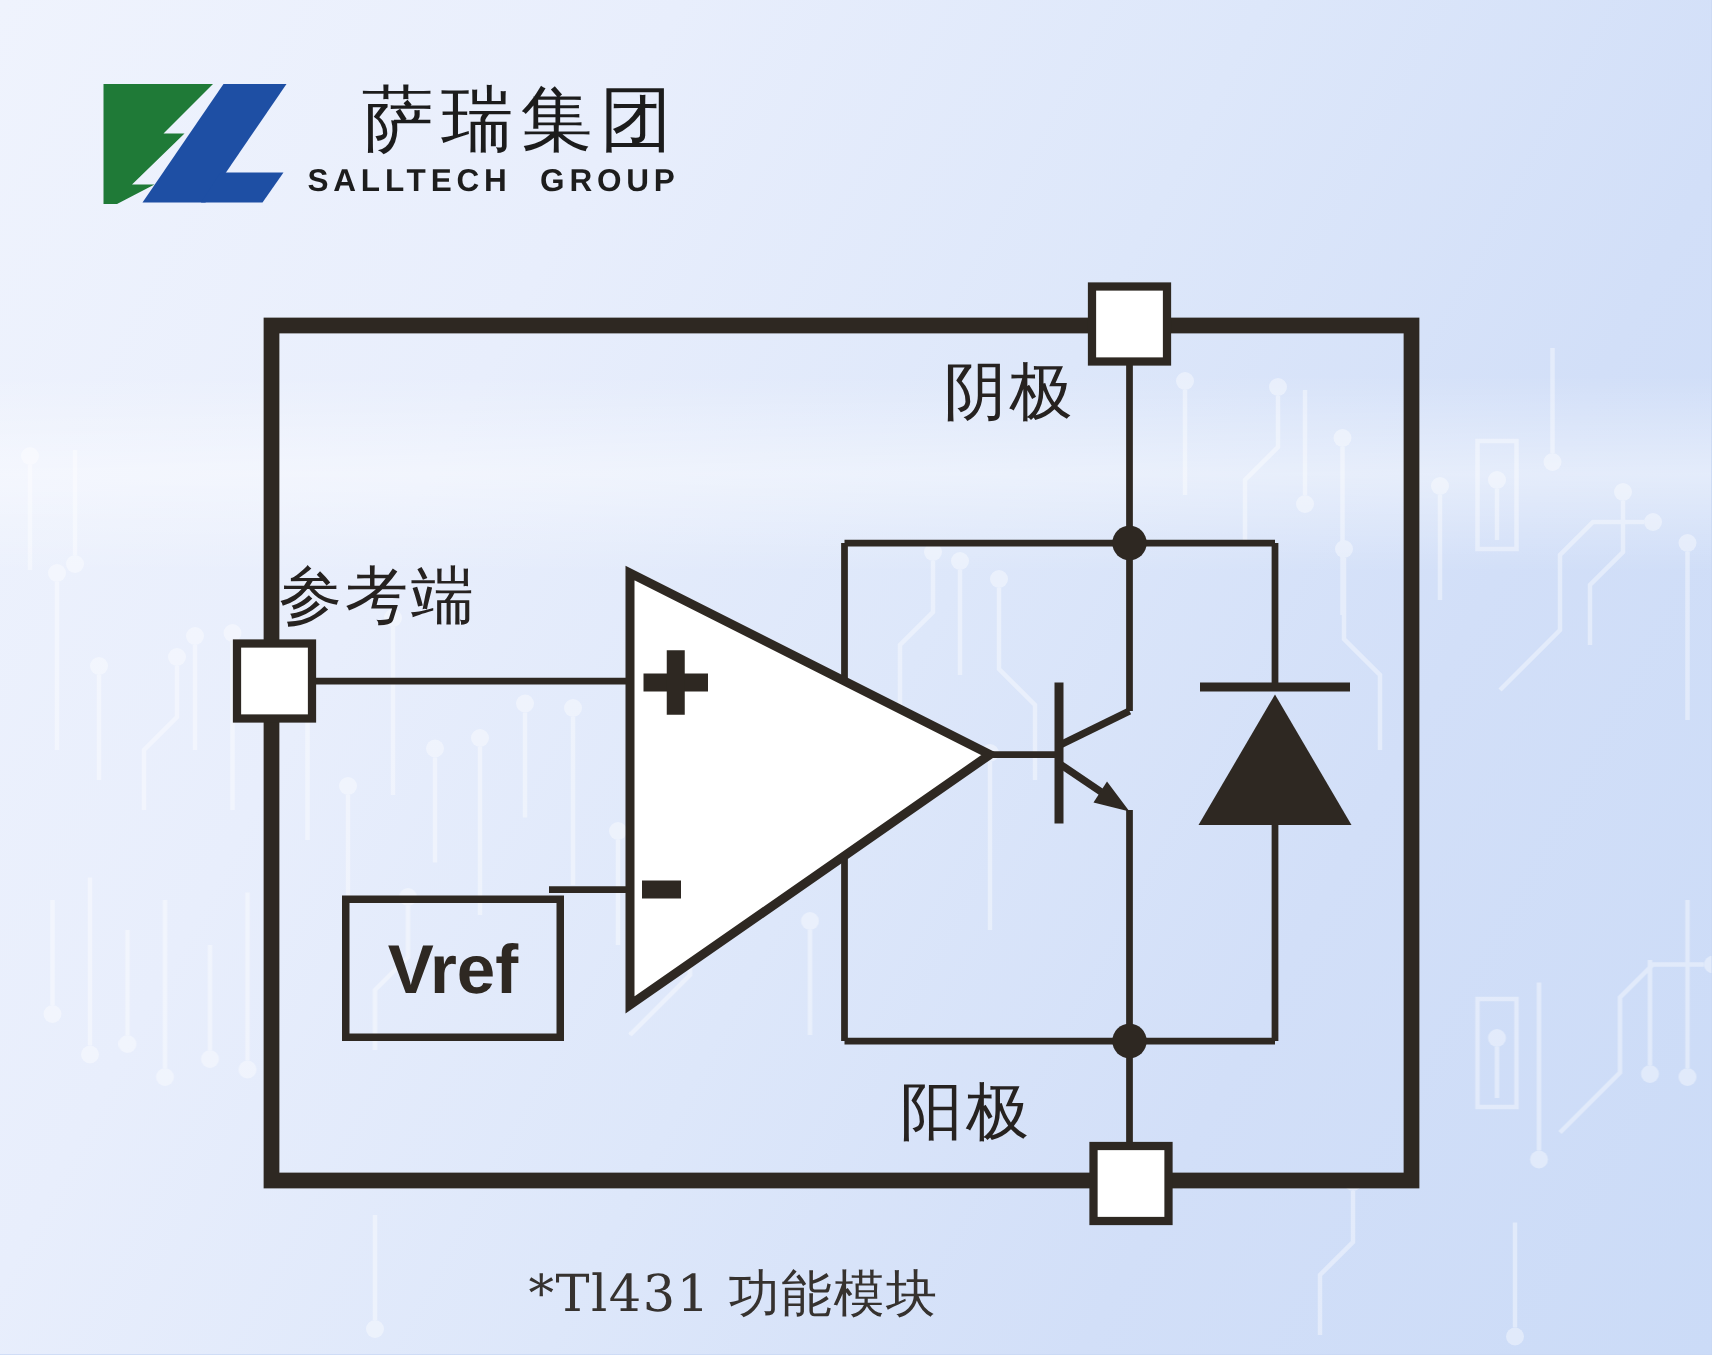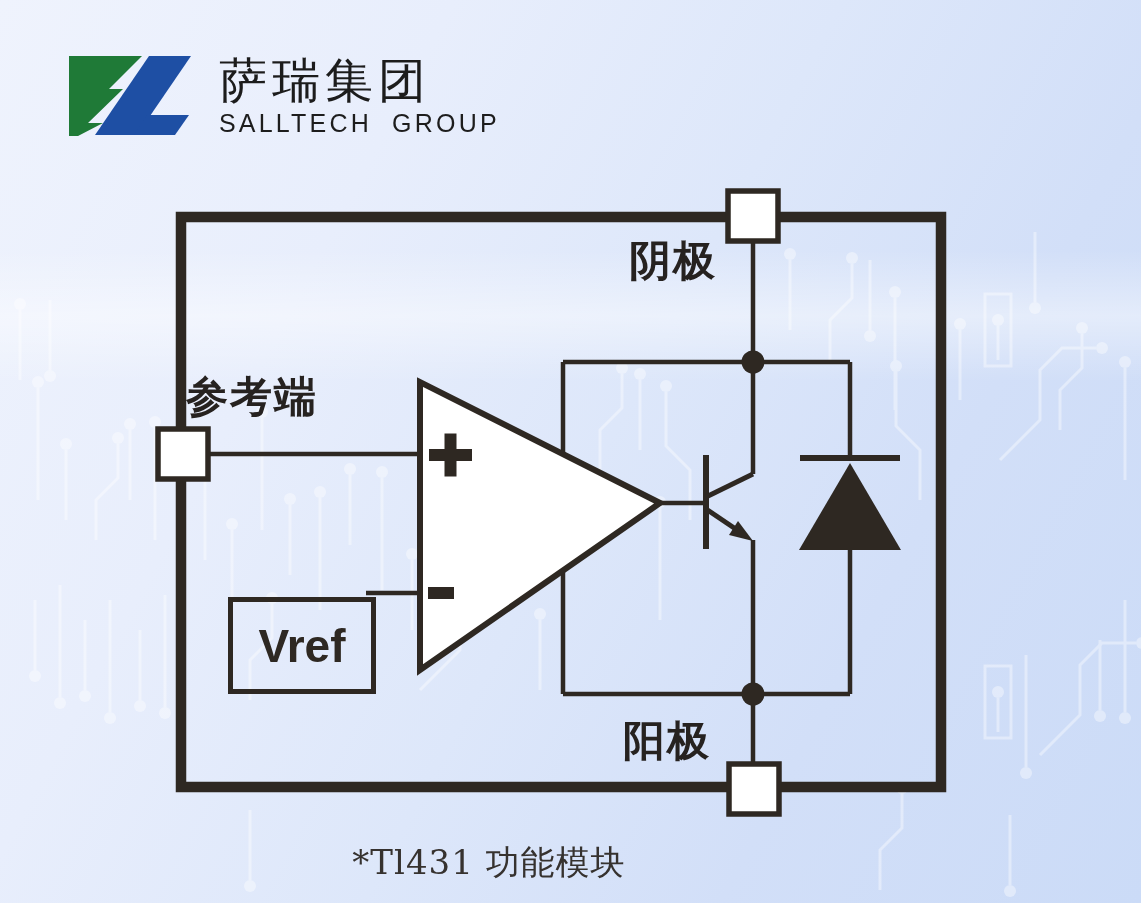--- a/index.html
+++ b/index.html
@@ -11,36 +11,36 @@
     font-family:"Liberation Sans","DejaVu Sans",sans-serif;
   }
   .abs{position:absolute;}
   
   #light-band{
     left:0;top:250px;width:1141px;height:132px;
     background:linear-gradient(180deg,rgba(255,255,255,0) 0%,rgba(255,255,255,.42) 50%,rgba(255,255,255,0) 100%);
   }
   
   #logo{left:65px;top:54px;display:flex;align-items:flex-start;}
-  #logo-text{margin-left:22px;margin-top:2px;color:#1c1c1c;}
+  #logo-text{margin-left:8px;margin-top:2px;color:#1c1c1c;text-align:right;}
   #logo-cn{
     font-family:"DejaVu Serif","Liberation Serif",serif;
     font-size:48px;line-height:1.02;font-weight:500;letter-spacing:5px;white-space:nowrap;
   }
   #logo-en{
-    font-size:25px;letter-spacing:3.2px;word-spacing:10px;margin-top:4px;
-    font-weight:400;white-space:nowrap;color:#1d1d1d;
+    font-size:21px;letter-spacing:3.2px;word-spacing:10px;margin-top:4px;
+    font-weight:700;white-space:nowrap;color:#1d1d1d;
   }
   
   .lbl{
-    font-weight:bold;font-size:42px;color:#262220;letter-spacing:2px;line-height:1;white-space:nowrap;
+    font-weight:normal;font-size:42px;color:#262220;letter-spacing:2px;line-height:1;white-space:nowrap;
   }
   #lbl-reference{left:186px;top:376px;text-align:right;}
   #lbl-cathode{left:629px;top:240px;}
-  #lbl-anode{left:623px;top:720px;}
+  #lbl-anode{left:600px;top:720px;}
   #vref-box{
     left:228px;top:549px;width:138px;height:87px;
     border:5px solid #2e2822;
     display:flex;align-items:center;justify-content:center;margin-top:48px;
   }
   #vref-box span{font-weight:bold;font-size:46px;color:#2e2822;letter-spacing:0px;}
   #caption{
     left:0;top:840px;width:978px;text-align:center;
     font-family:"DejaVu Serif","Liberation Serif",serif;
     font-size:34px;color:#36322f;letter-spacing:1px;

